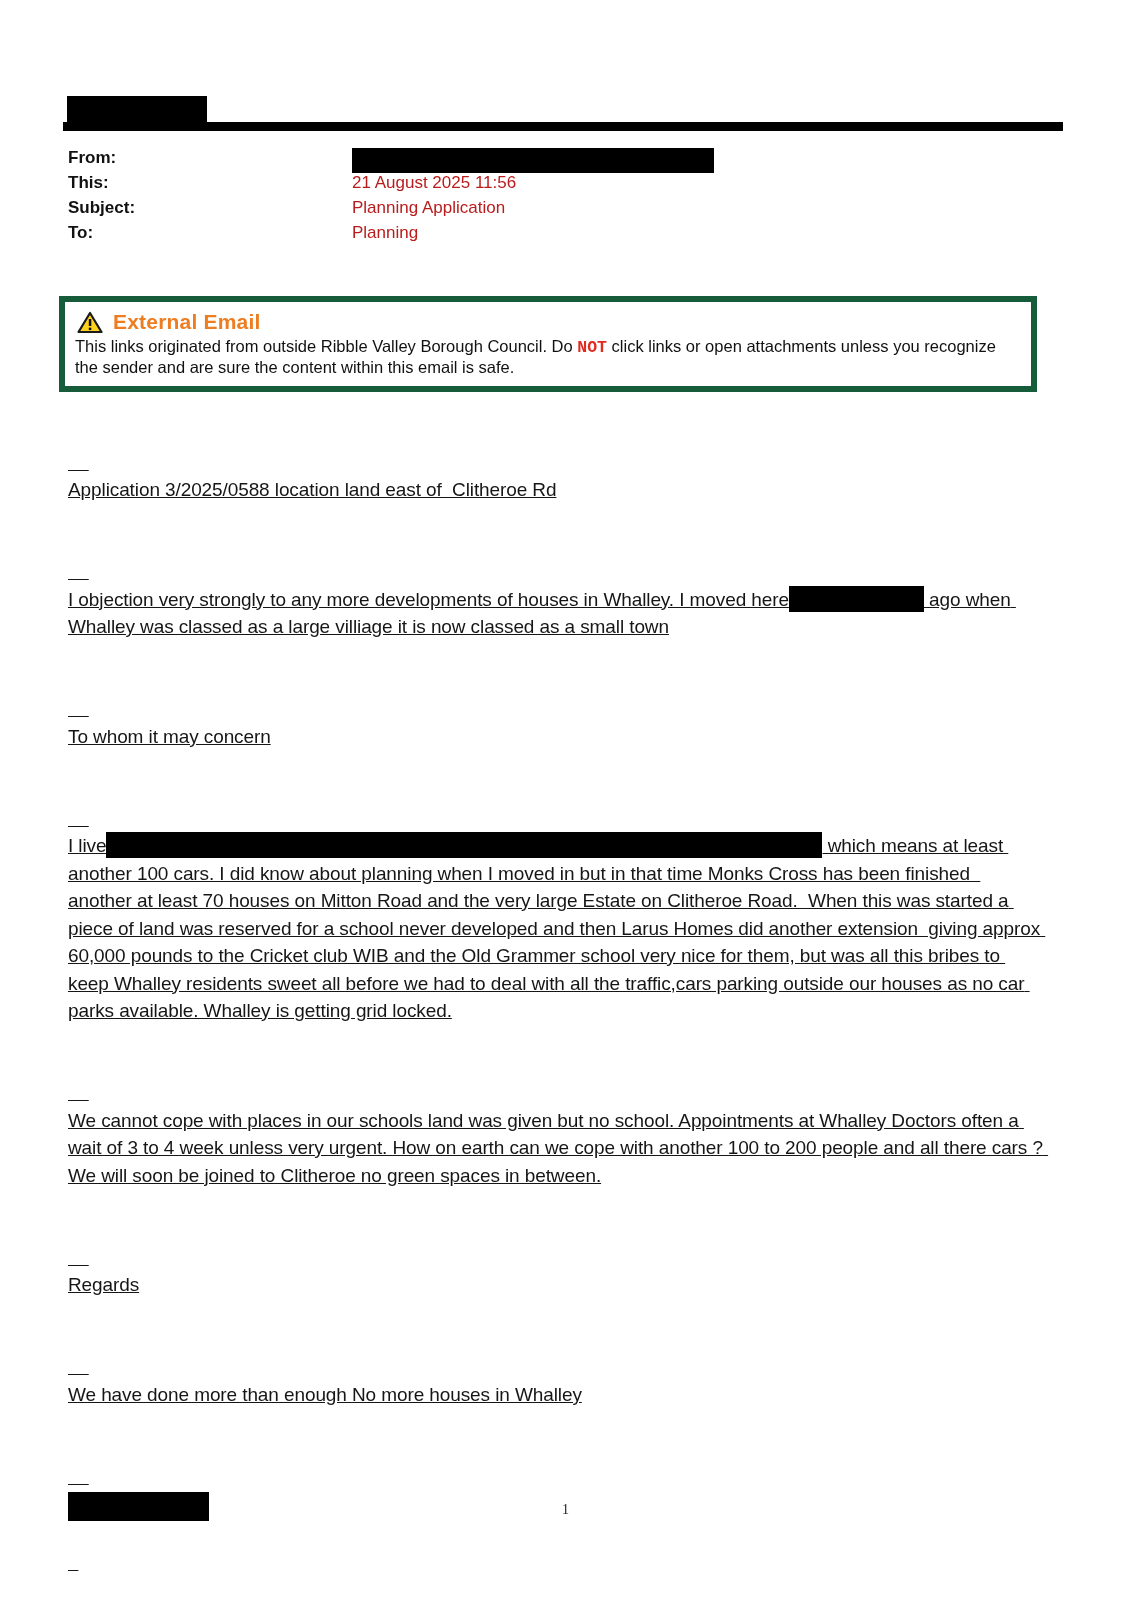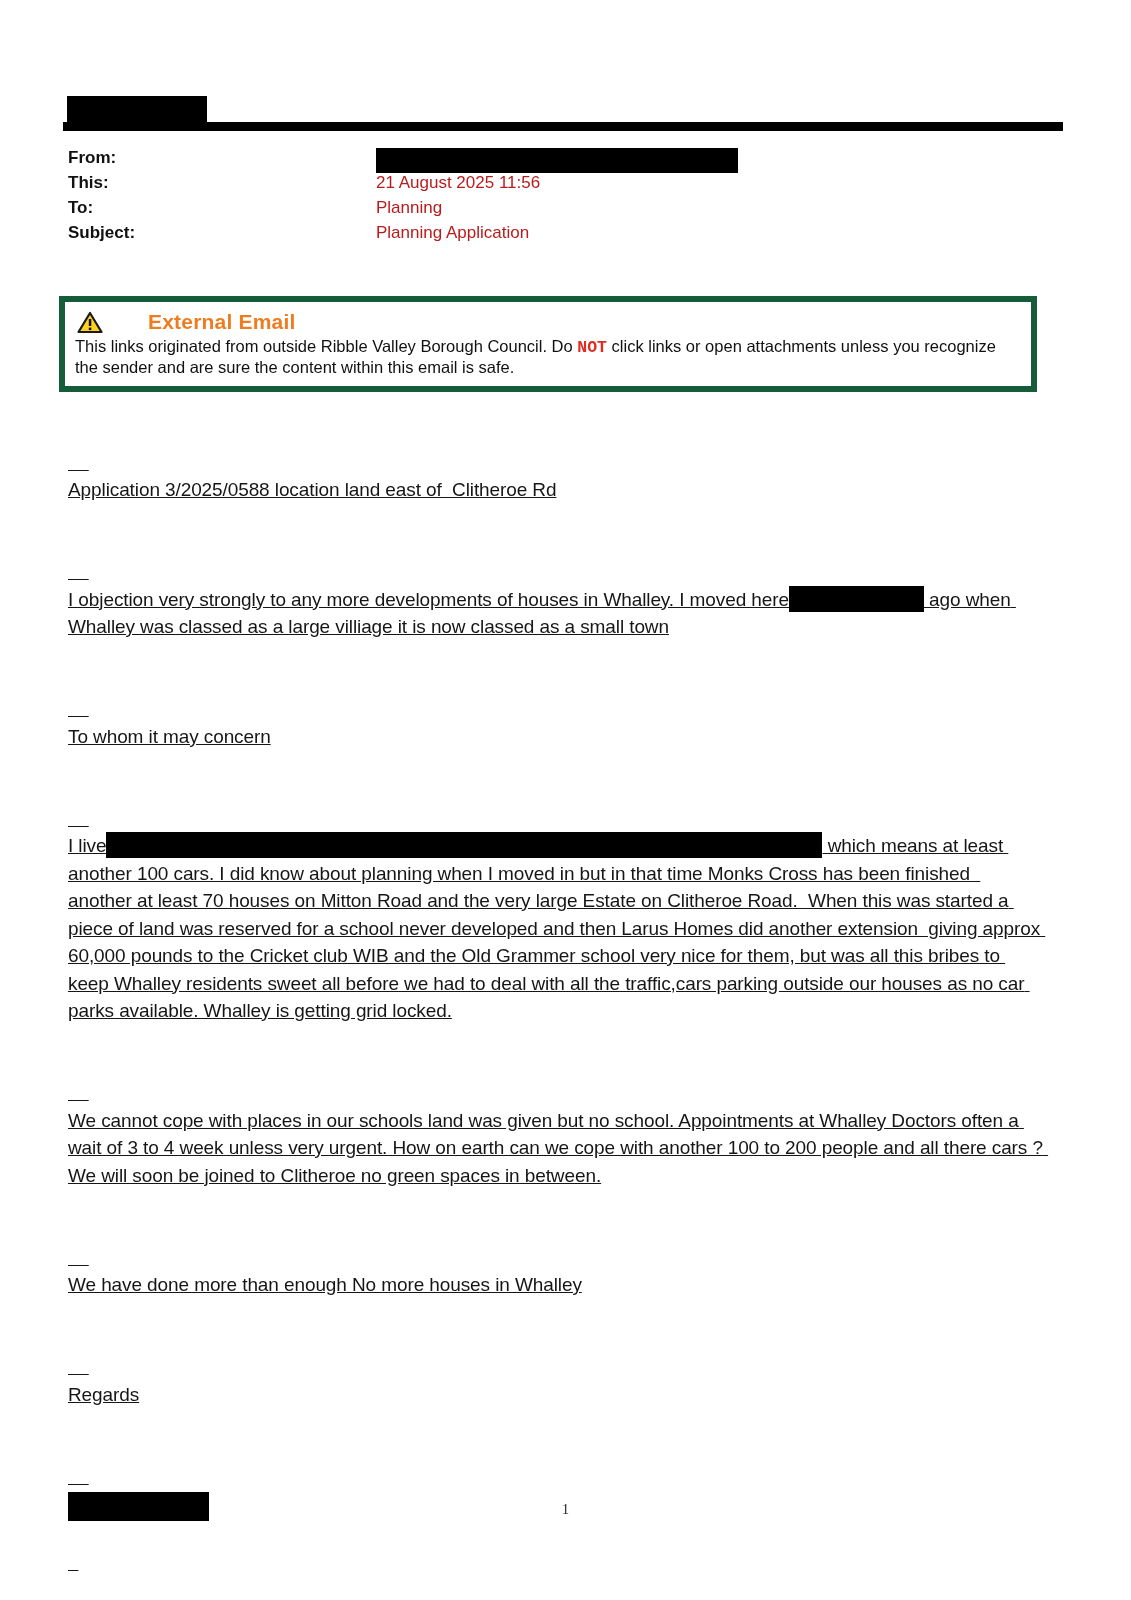--- a/index.html
+++ b/index.html
@@ -8,33 +8,33 @@
     font-family:"Liberation Sans", sans-serif; color:#161616; overflow:hidden;
   }
 
   
   .redaction { background:#000000; }
   .top-block { position:absolute; left:67px; top:96px; width:140px; height:28px; }
   .top-line  { position:absolute; left:63px; top:122px; width:1000px; height:9px; }
 
   
   .header-block { position:absolute; left:68px; top:148px; width:980px; font-size:17px; }
-  .hdr-row { display:flex; align-items:flex-start; height:25px;gap:24px; }
+  .hdr-row { display:flex; align-items:flex-start; height:25px; }
   .hdr-label { width:284px; font-weight:bold; color:#111; }
   .hdr-value { color:#b91c1c; }
   .from-redaction { display:inline-block; width:362px; height:25px; background:#000; }
 
   
   .warning-box {
     position:absolute; left:59px; top:296px; width:978px; box-sizing:border-box;
     border:6px solid #175c3a; background:#ffffff; padding:7px 10px 9px 10px;
   }
   .warning-title-row { display:flex; align-items:center; gap:10px; margin:1px 0 3px 2px; }
   .warning-triangle { display:inline-flex; width:26px; height:23px; }
-  .warning-title { color:#ed7d20; font-weight:bold; font-size:21px; letter-spacing:0.2px;margin-left:35px; }
+  .warning-title { color:#ed7d20; font-weight:bold; font-size:21px; letter-spacing:0.2px; }
   .warning-body { font-size:16.5px; line-height:19.5px; color:#111; }
   .not-word { color:#e02b20; font-weight:bold;font-family:Liberation Mono, monospace; }
 
   
   .email-body {
     position:absolute; left:68px; top:421px; width:975px;
     font-size:19px; line-height:27.5px; letter-spacing:-0.1px;
     white-space:pre-wrap; color:#161616;text-decoration:underline;
   }
   .email-body p { margin:0 0 27px 0; }
@@ -62,26 +62,26 @@
       <div class="hdr-label">From:</div>
       <div class="hdr-value">
         <span class="from-redaction"></span>
       </div>
     </div>
     <div class="hdr-row">
       <div class="hdr-label">This:</div>
       <div class="hdr-value">21 August 2025 11:56</div>
     </div>
     <div class="hdr-row">
+      <div class="hdr-label">Subject:</div>
+      <div class="hdr-value">Planning Application</div>
+    </div>
+    <div class="hdr-row">
       <div class="hdr-label">To:</div>
       <div class="hdr-value">Planning</div>
-    </div>
-    <div class="hdr-row">
-      <div class="hdr-label">Subject:</div>
-      <div class="hdr-value">Planning Application</div>
     </div>
   </div>
 
   <div class="warning-box">
     <div class="warning-title-row">
       <span class="warning-triangle">
         <svg viewBox="0 0 26 23" width="26" height="23" aria-hidden="true">
           <path d="M13 2 L24.5 21 H1.5 Z" fill="#ffd21e" stroke="#1a1a1a" stroke-width="2.2" stroke-linejoin="round"></path>
           <rect x="11.8" y="8" width="2.5" height="7" fill="#111"></rect>
           <rect x="11.8" y="16.6" width="2.5" height="2.5" fill="#111"></rect>
@@ -93,20 +93,20 @@
       <span>This links originated from outside Ribble Valley Borough Council. Do </span><span class="not-word">NOT</span><span> click links or open attachments unless you recognize the sender and are sure the content within this email is safe.</span>
     </div>
   </div>
 
   <div class="email-body">
     <p>Application 3/2025/0588 location land east of  Clitheroe Rd</p>
     <p><span>I objection very strongly to any more developments of houses in Whalley. I moved here</span><span class="inline-redaction redact-moved-here"></span><span> ago when Whalley was classed as a large villiage it is now classed as a small town</span></p>
     <p>To whom it may concern</p>
     <p><span>I live</span><span class="inline-redaction redact-address"></span><span> which means at least another 100 cars. I did know about planning when I moved in but in that time Monks Cross has been finished  another at least 70 houses on Mitton Road and the very large Estate on Clitheroe Road.  When this was started a piece of land was reserved for a school never developed and then Larus Homes did another extension  giving approx 60,000 pounds to the Cricket club WIB and the Old Grammer school very nice for them, but was all this bribes to keep Whalley residents sweet all before we had to deal with all the traffic,cars parking outside our houses as no car parks available. Whalley is getting grid locked.</span></p>
     <p>We cannot cope with places in our schools land was given but no school. Appointments at Whalley Doctors often a wait of 3 to 4 week unless very urgent. How on earth can we cope with another 100 to 200 people and all there cars ? We will soon be joined to Clitheroe no green spaces in between.</p>
+    <p>Regards</p>
     <p>We have done more than enough No more houses in Whalley</p>
-    <p>Regards</p>
     <div class="signature-redaction"></div>
   </div>
 
   <div class="page-number">1</div>
 
 </div>
 
 </body></html>

